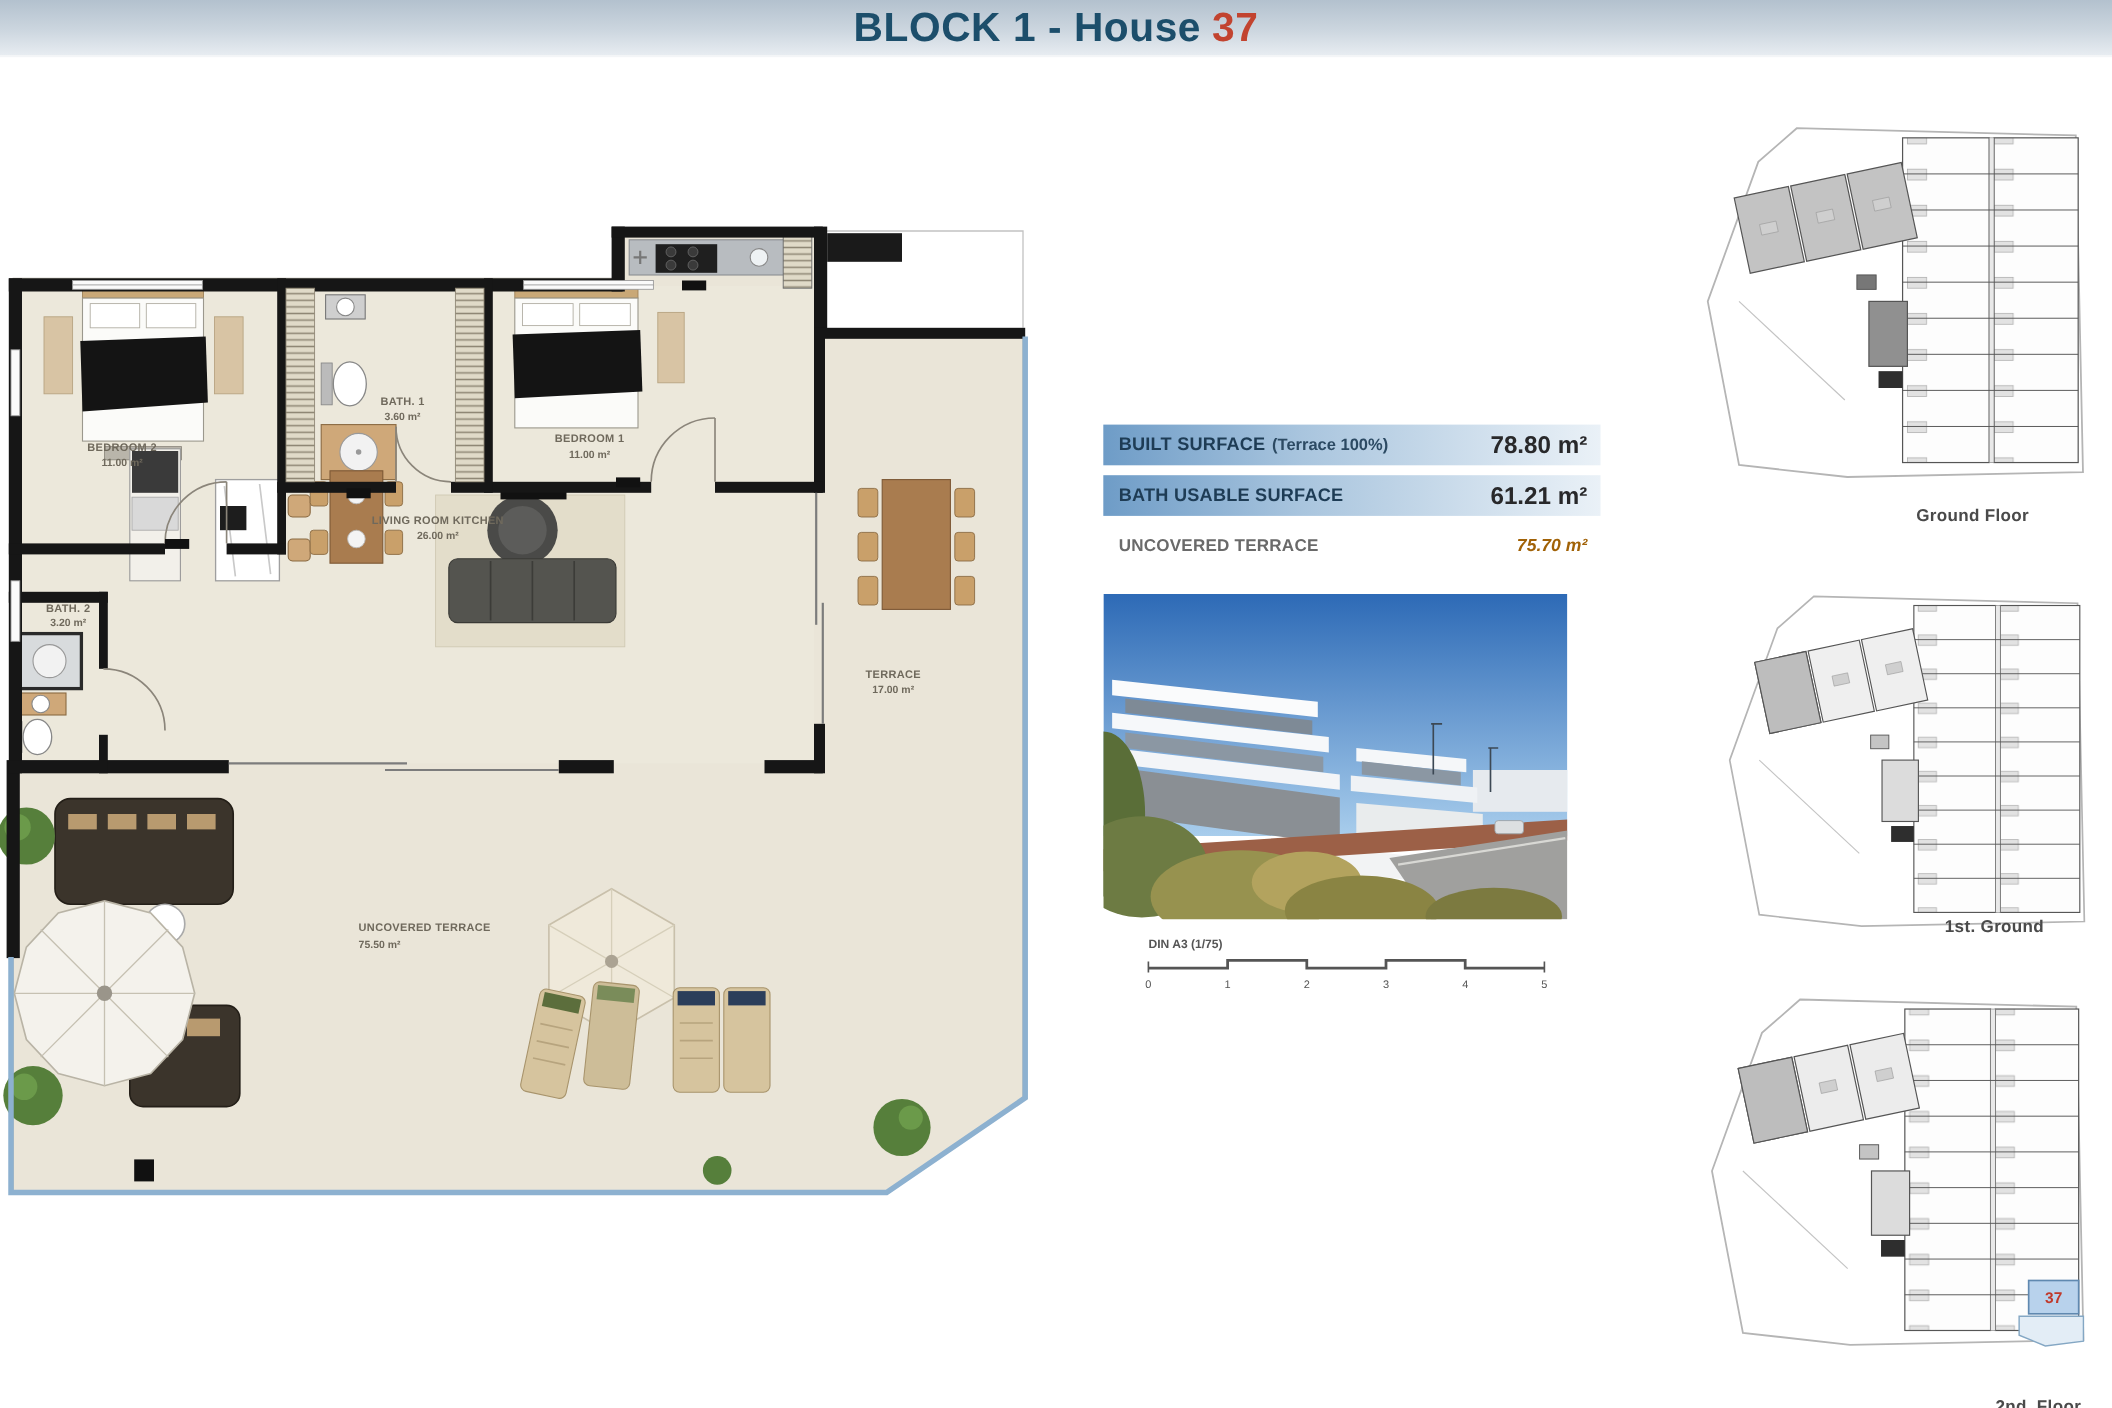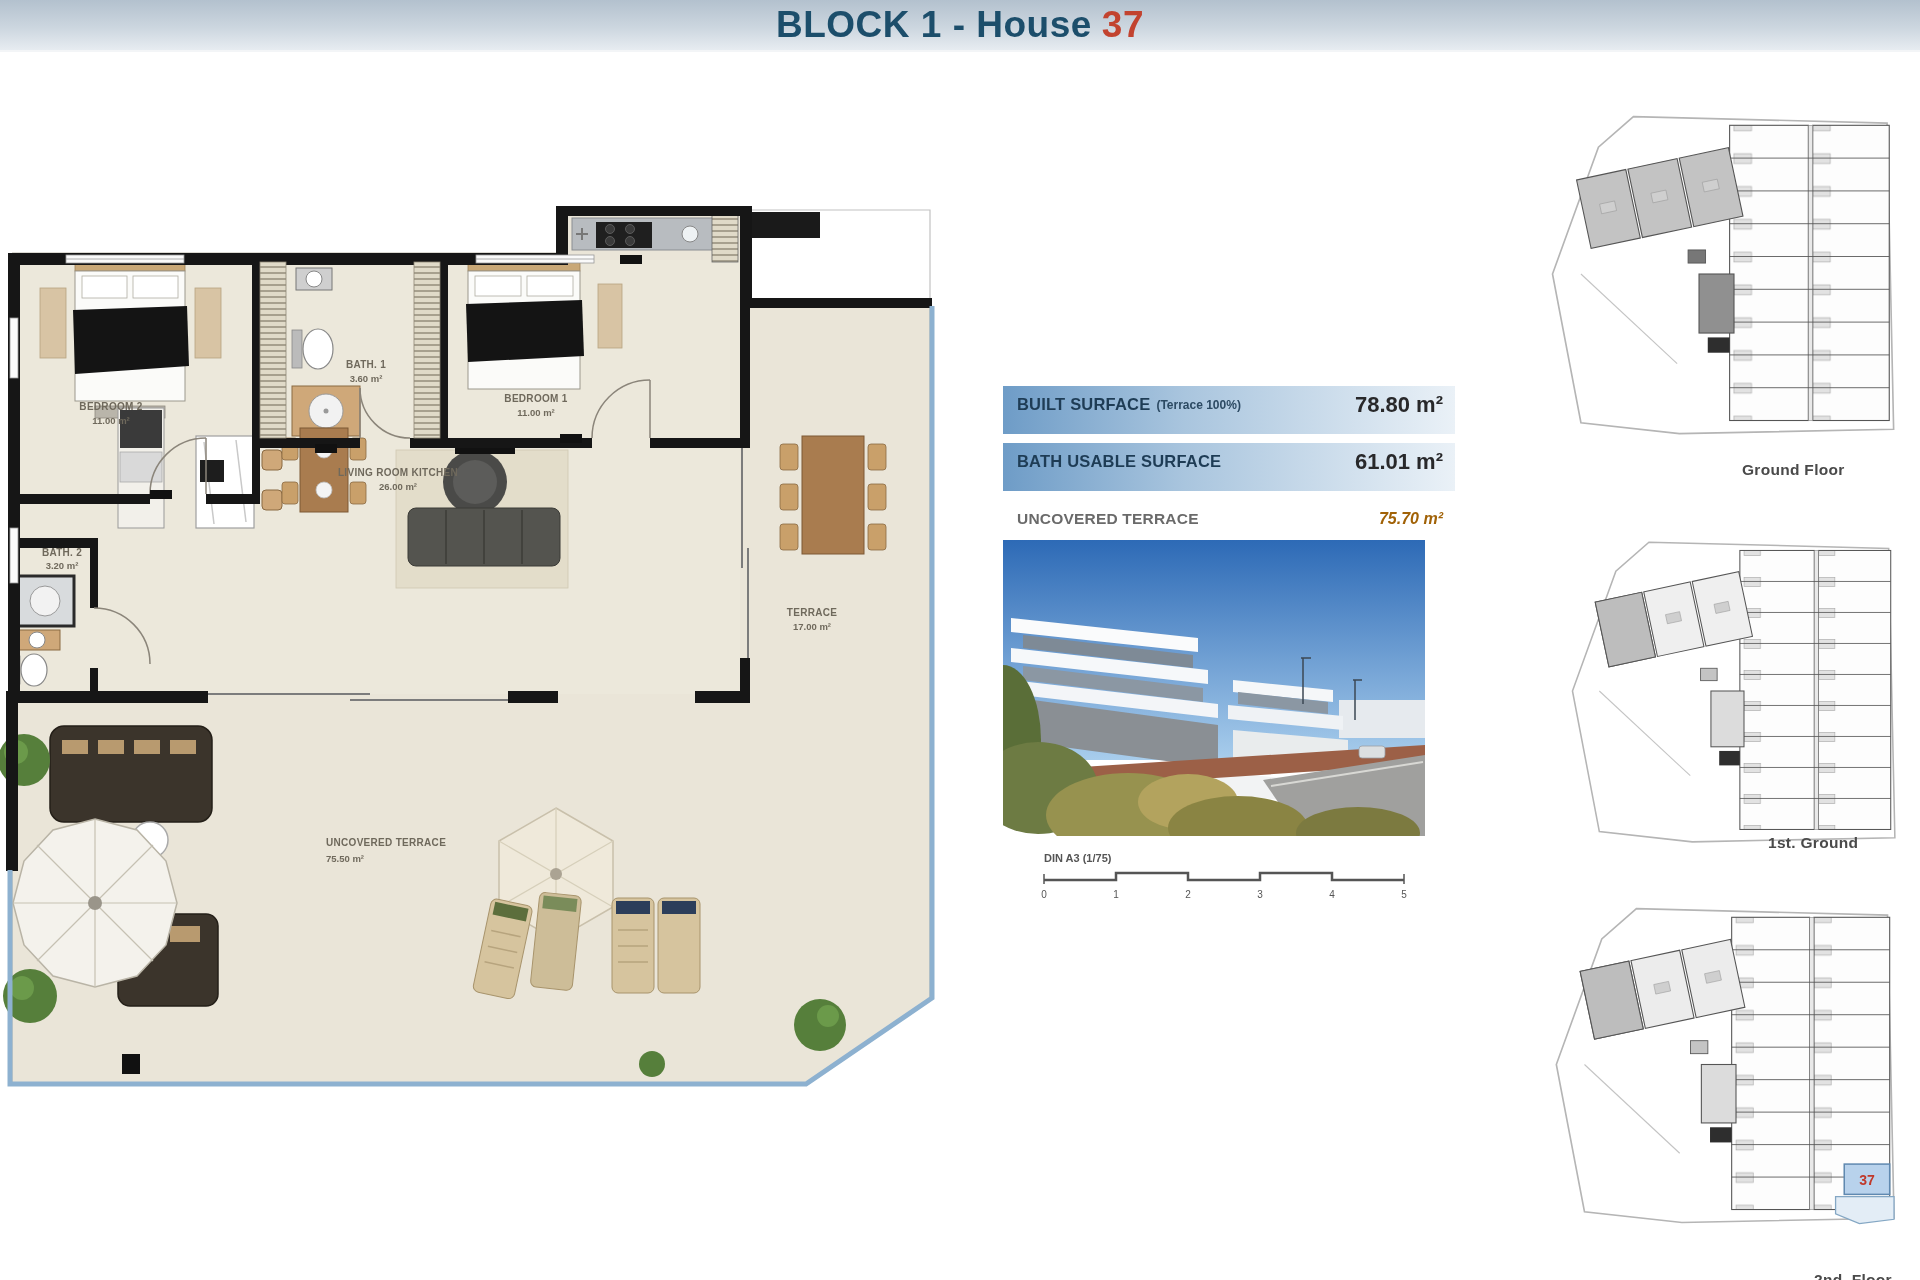--- a/index.html
+++ b/index.html
@@ -7,24 +7,24 @@
         font-family:"Liberation Sans", sans-serif;}
   
   .header{position:absolute;top:0;left:0;width:1920px;height:50px;
           background:linear-gradient(180deg,#b3c1ce 0%,#ccd6df 55%,#e7ecf1 100%);
           display:flex;align-items:center;justify-content:center;
           border-bottom:2px solid #f3f5f7;}
   .title{font-size:37px;font-weight:bold;letter-spacing:.5px;color:#1c4e6b;}
   .title .num{color:#c2432f;margin-left:10px;}
   
   .surface-table{position:absolute;left:1003px;top:386px;width:452px;}
-  .srow{height:37px;display:flex;align-items:center;padding:0 12px 11px 14px;margin-bottom:9px;
+  .srow{height:37px;display:flex;align-items:center;padding:0 12px 0 14px;margin-bottom:9px;
         background:linear-gradient(90deg,#6e9cc7 0%,#a9c5de 40%,#eaf1f7 100%);}
   .srow .lab{font-size:16.5px;font-weight:bold;color:#1e3c55;letter-spacing:.2px;}
-  .srow .note{font-size:12px;font-weight:bold;color:#2c4a63;margin-left:6px;}
+  .srow .note{font-size:15px;font-weight:bold;color:#2c4a63;margin-left:6px;}
   .srow .val{margin-left:auto;font-size:22px;font-weight:bold;color:#28282a;}
   .srow.plain{background:none;}
   .srow.plain .lab{color:#6a6a6a;font-size:15.5px;}
   .srow.plain .val{color:#a16207;font-size:16px;font-style:italic;}
   
   .photo{position:absolute;left:1003px;top:540px;width:422px;height:296px;overflow:hidden;}
   .scalebar{position:absolute;left:1040px;top:850px;width:372px;height:58px;}
   .scalebar text{font-size:10px;fill:#555;}
   .scalebar .sblabel{font-size:11px;font-weight:bold;fill:#555;}
   
@@ -314,21 +314,21 @@
   </svg>
 
   <div class="surface-table">
     <div class="srow">
       <span class="lab">BUILT SURFACE</span>
       <span class="note">(Terrace 100%)</span>
       <span class="val">78.80 m²</span>
     </div>
     <div class="srow">
       <span class="lab">BATH USABLE SURFACE</span>
-      <span class="val">61.01 m²</span>
+      <span class="val">61.21 m²</span>
     </div>
     <div class="srow plain">
       <span class="lab">UNCOVERED TERRACE</span>
       <span class="val">75.70 m²</span>
     </div>
   </div>
 
   <div class="photo">
     <svg viewBox="0 0 422 296" width="422" height="296">
       <defs>

